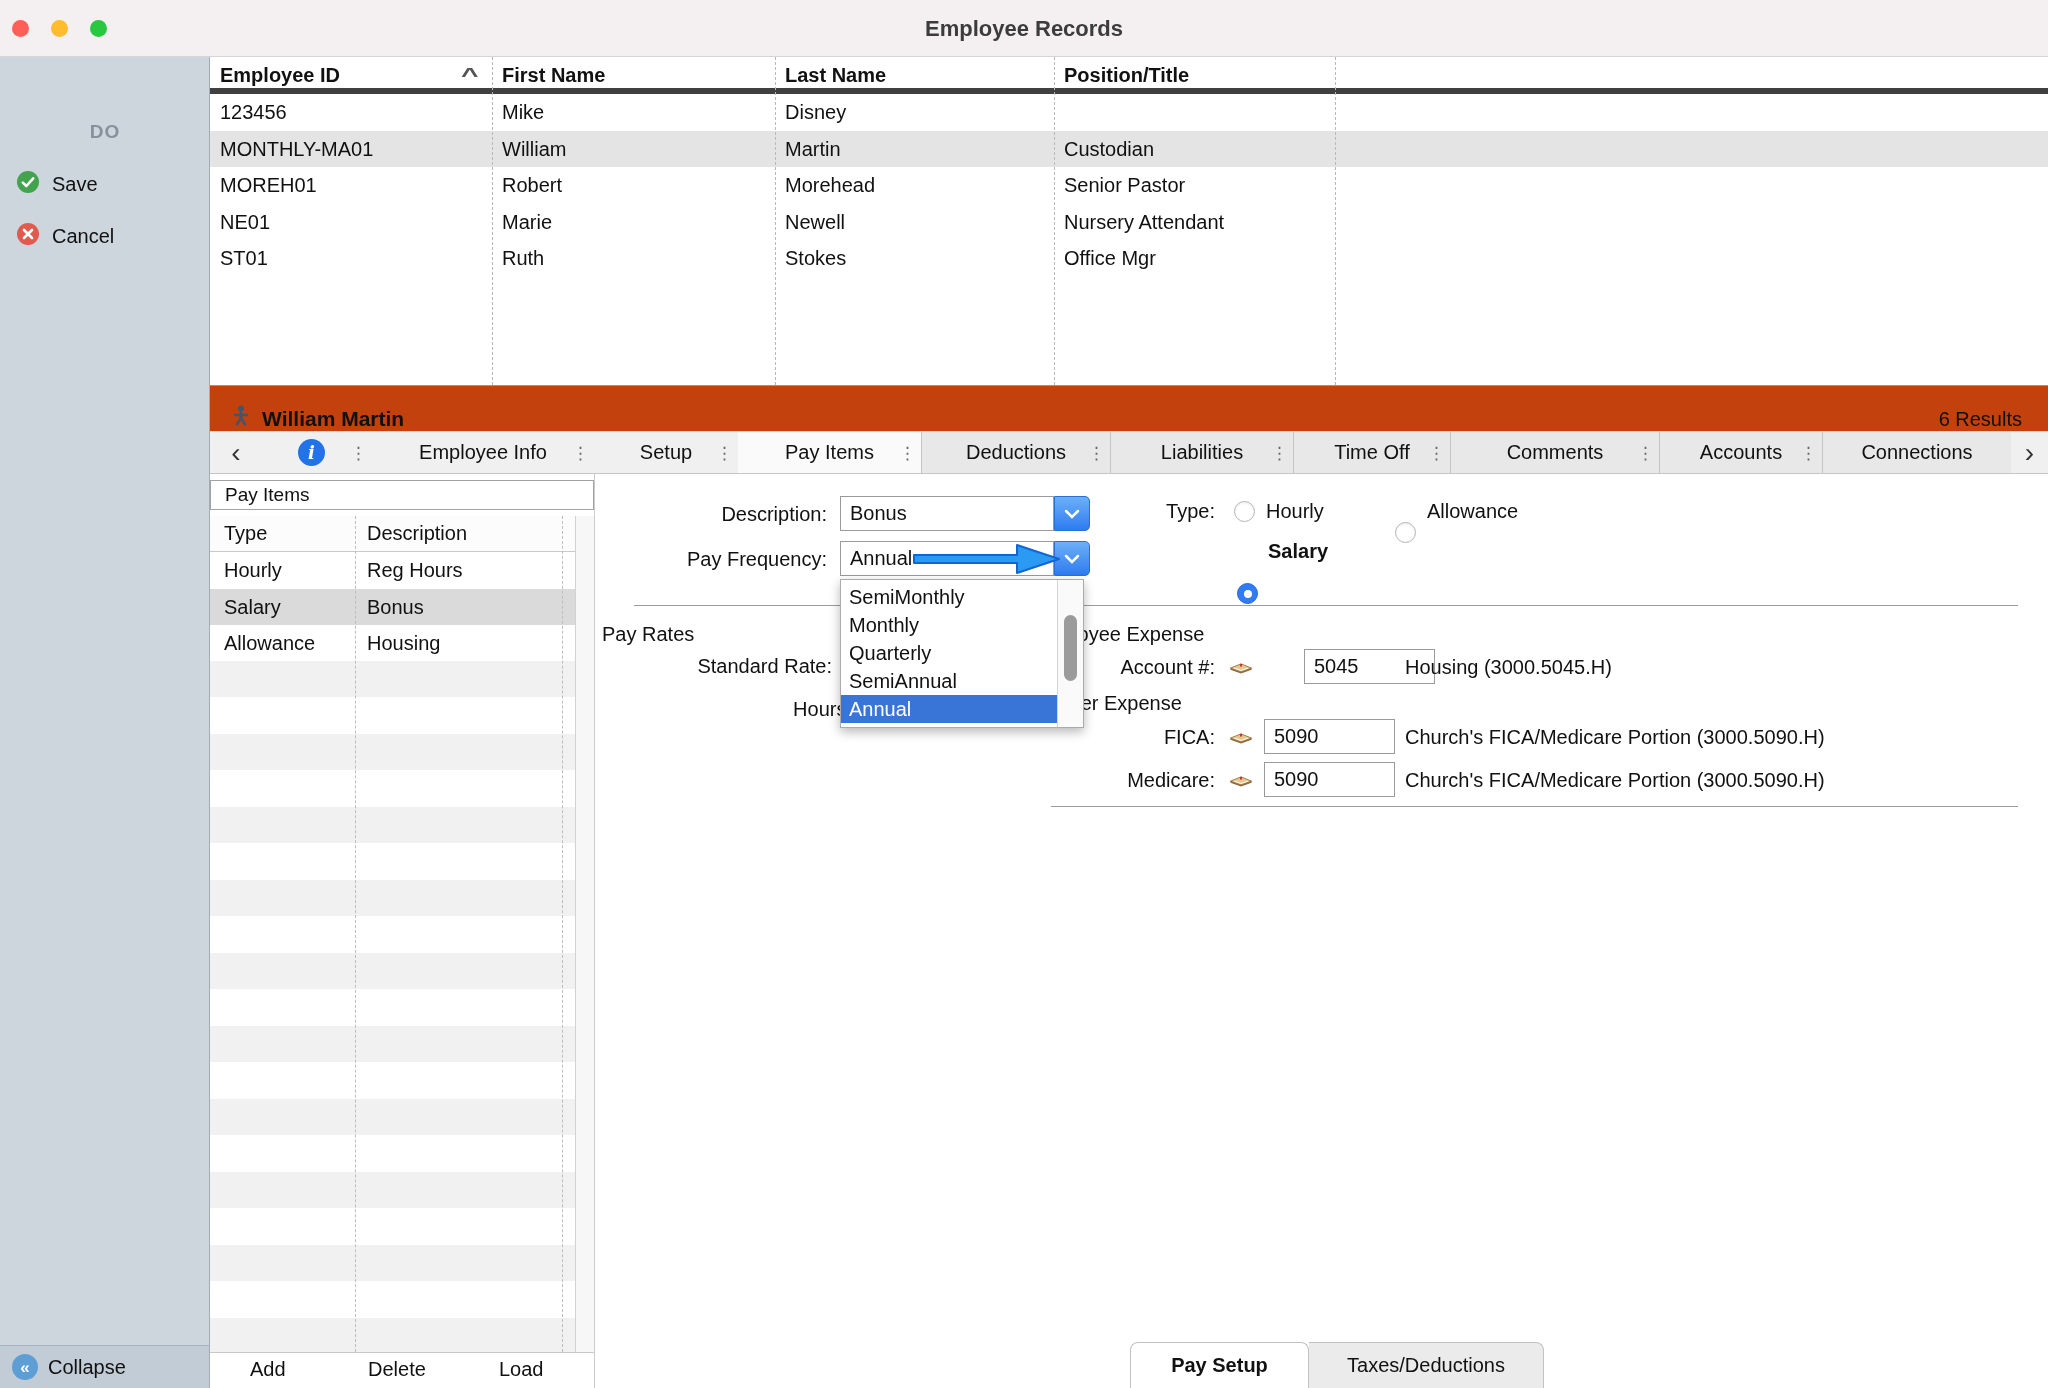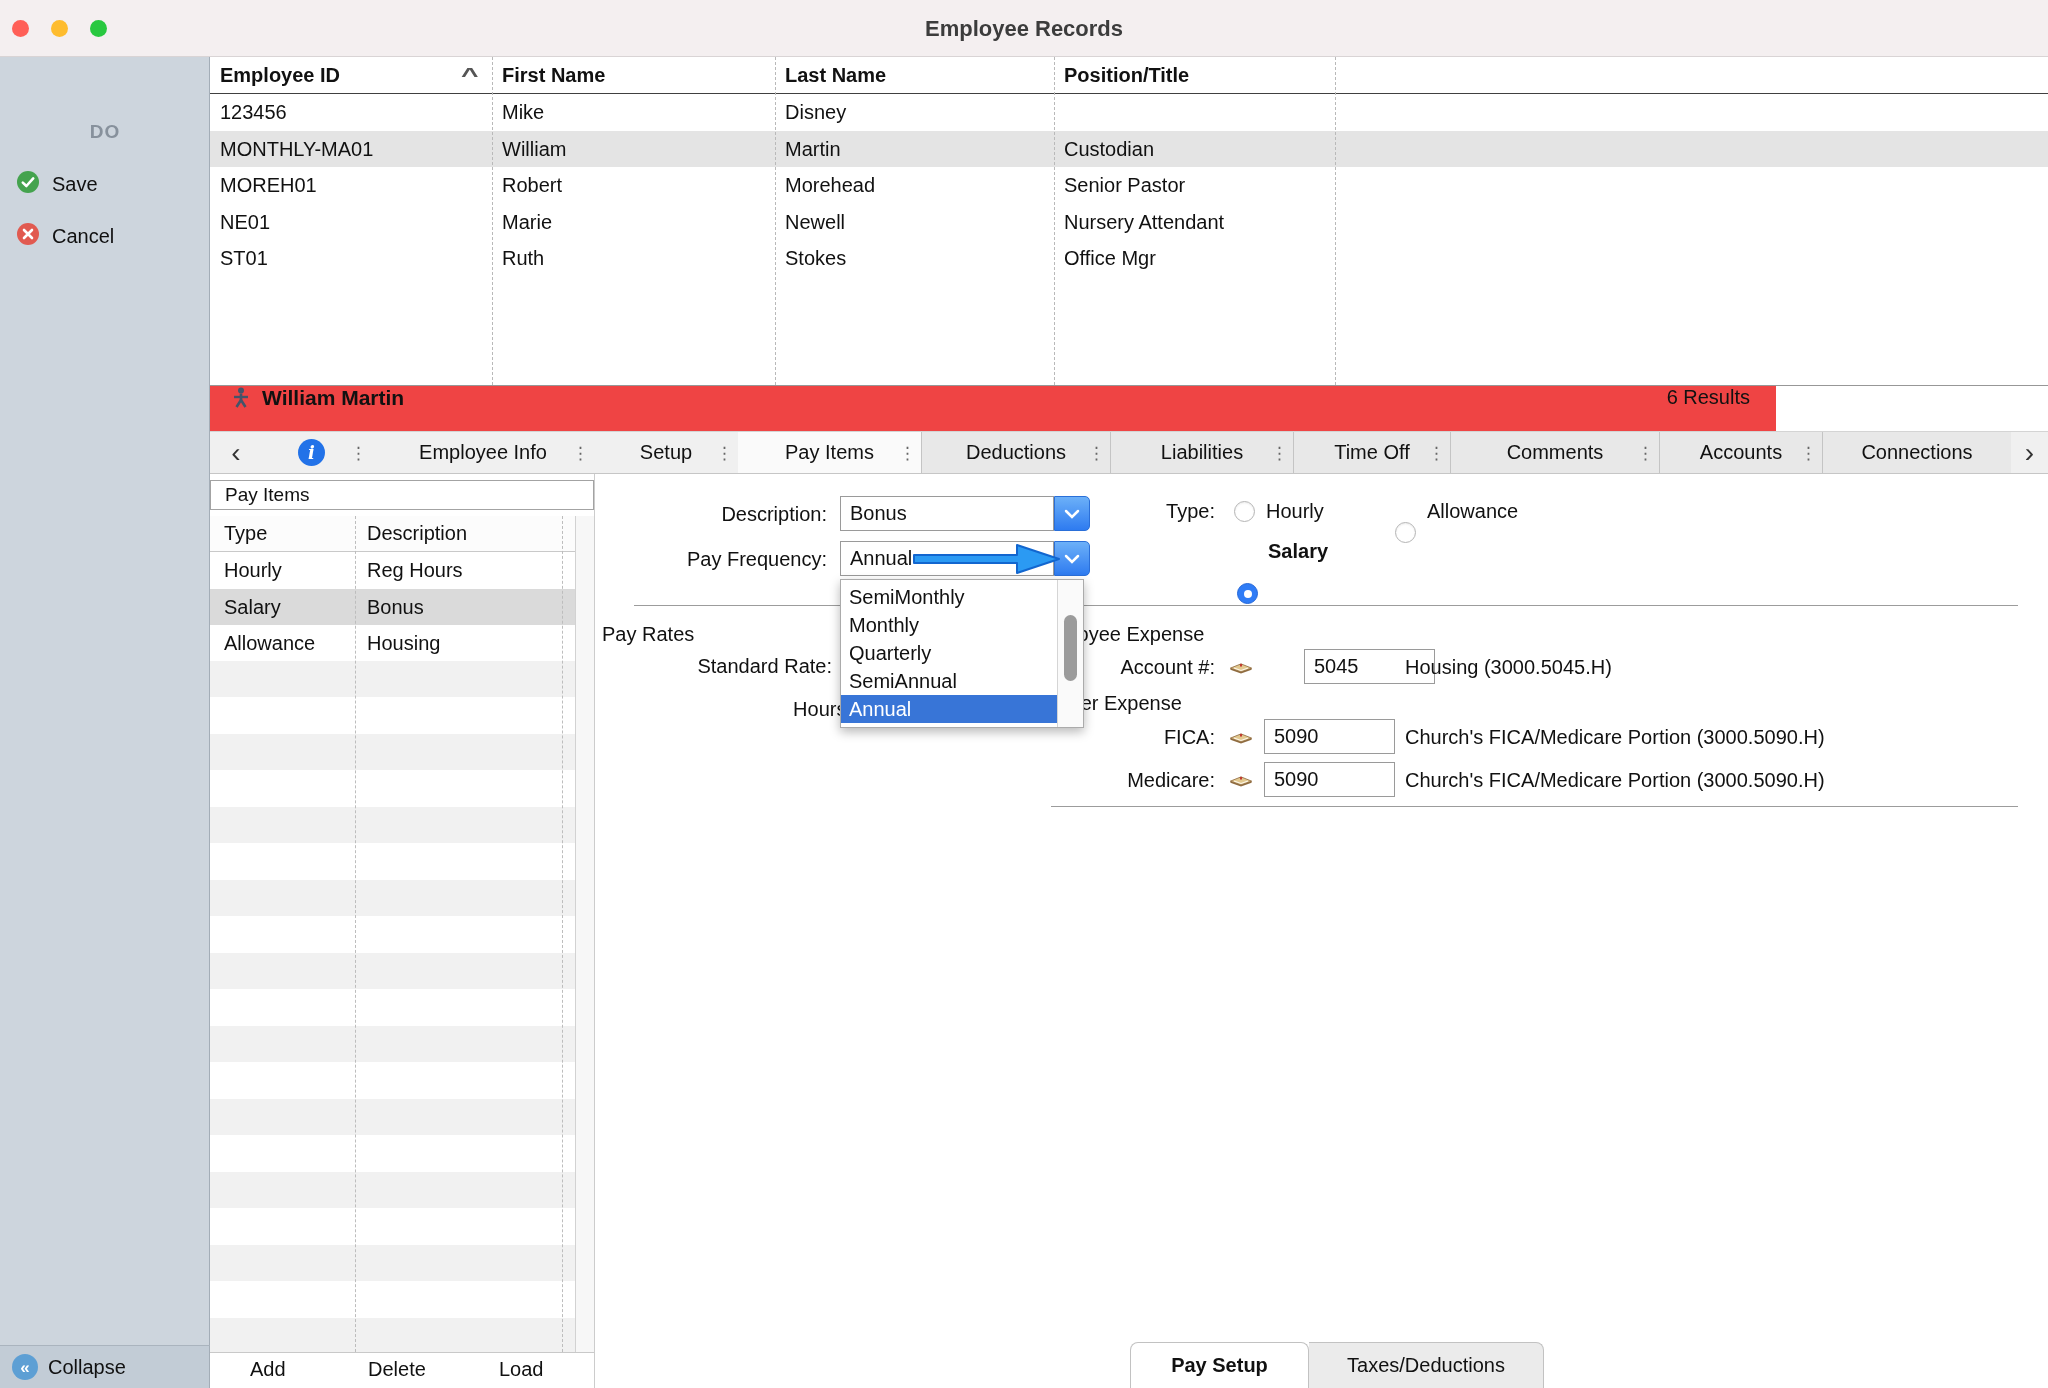--- a/index.html
+++ b/index.html
@@ -31,36 +31,36 @@
   .collapse-bar { left:0; bottom:0; width:210px; height:43px; background:#c2ccd6;
                   border-top:1px solid #aab4be; border-right:1px solid #a3adb7;
                   display:flex; align-items:center; gap:10px; padding-left:12px; }
   .circ-blue { width:26px; height:26px; border-radius:50%; background:#5d9fd4;
                color:#fff; font-weight:bold; font-size:17px; display:flex;
                align-items:center; justify-content:center; line-height:1; }
 
   
   .emp-header { left:210px; top:57px; width:1838px; height:37px; display:grid;
                 grid-template-columns:282px 283px 279px 281px auto;
-                border-bottom:1px solid #404040; background:#fff; font-weight:bold; }
+                border-bottom:6px solid #404040; background:#fff; font-weight:bold; }
   .emp-header > div { line-height:36px; padding-left:10px; position:relative; }
   .sort-caret { position:absolute; right:16px; top:0; font-weight:bold; color:#555;
                 transform:scaleX(1.5); }
   .emp-rows { left:210px; top:94px; width:1838px; }
   .emp-row { display:grid; grid-template-columns:282px 283px 279px 281px auto;
              height:36.5px; }
   .emp-row > div { line-height:36.5px; padding-left:10px; overflow:hidden;
                    white-space:nowrap; }
   .emp-row.sel { background:#e4e4e4; }
   .vline-dash { width:0; border-left:1px dashed #b9b9b9; top:57px; height:328px; }
   .table-bottom-line { left:210px; top:385px; width:1838px; height:1px; background:#979797; }
 
   
-  .rec-bar { left:210px; top:386px; width:1566px; height:45px; display:flex;
-             align-items:flex-start; padding-left:20px; background:#ef4444; }
+  .rec-bar { left:210px; top:386px; width:1838px; height:45px; display:flex;
+             align-items:flex-end; padding-left:20px; background:#c2410c; }
   .rec-name { font-size:21px; font-weight:600; margin-left:10px; }
   .rec-results { margin-left:auto; padding-right:26px; font-size:20px; }
 
   
   .tabbar { left:210px; top:431px; width:1838px; height:43px; background:#f0f0f0;
             border-top:1px solid #d4d4d4; border-bottom:1px solid #c6c6c6;
             display:flex; align-items:stretch; }
   .tab { position:relative; display:flex; align-items:center; justify-content:center;
          font-size:20px; cursor:default; }
   .tab .dots { position:absolute; right:5px; top:50%; transform:translateY(-50%);

